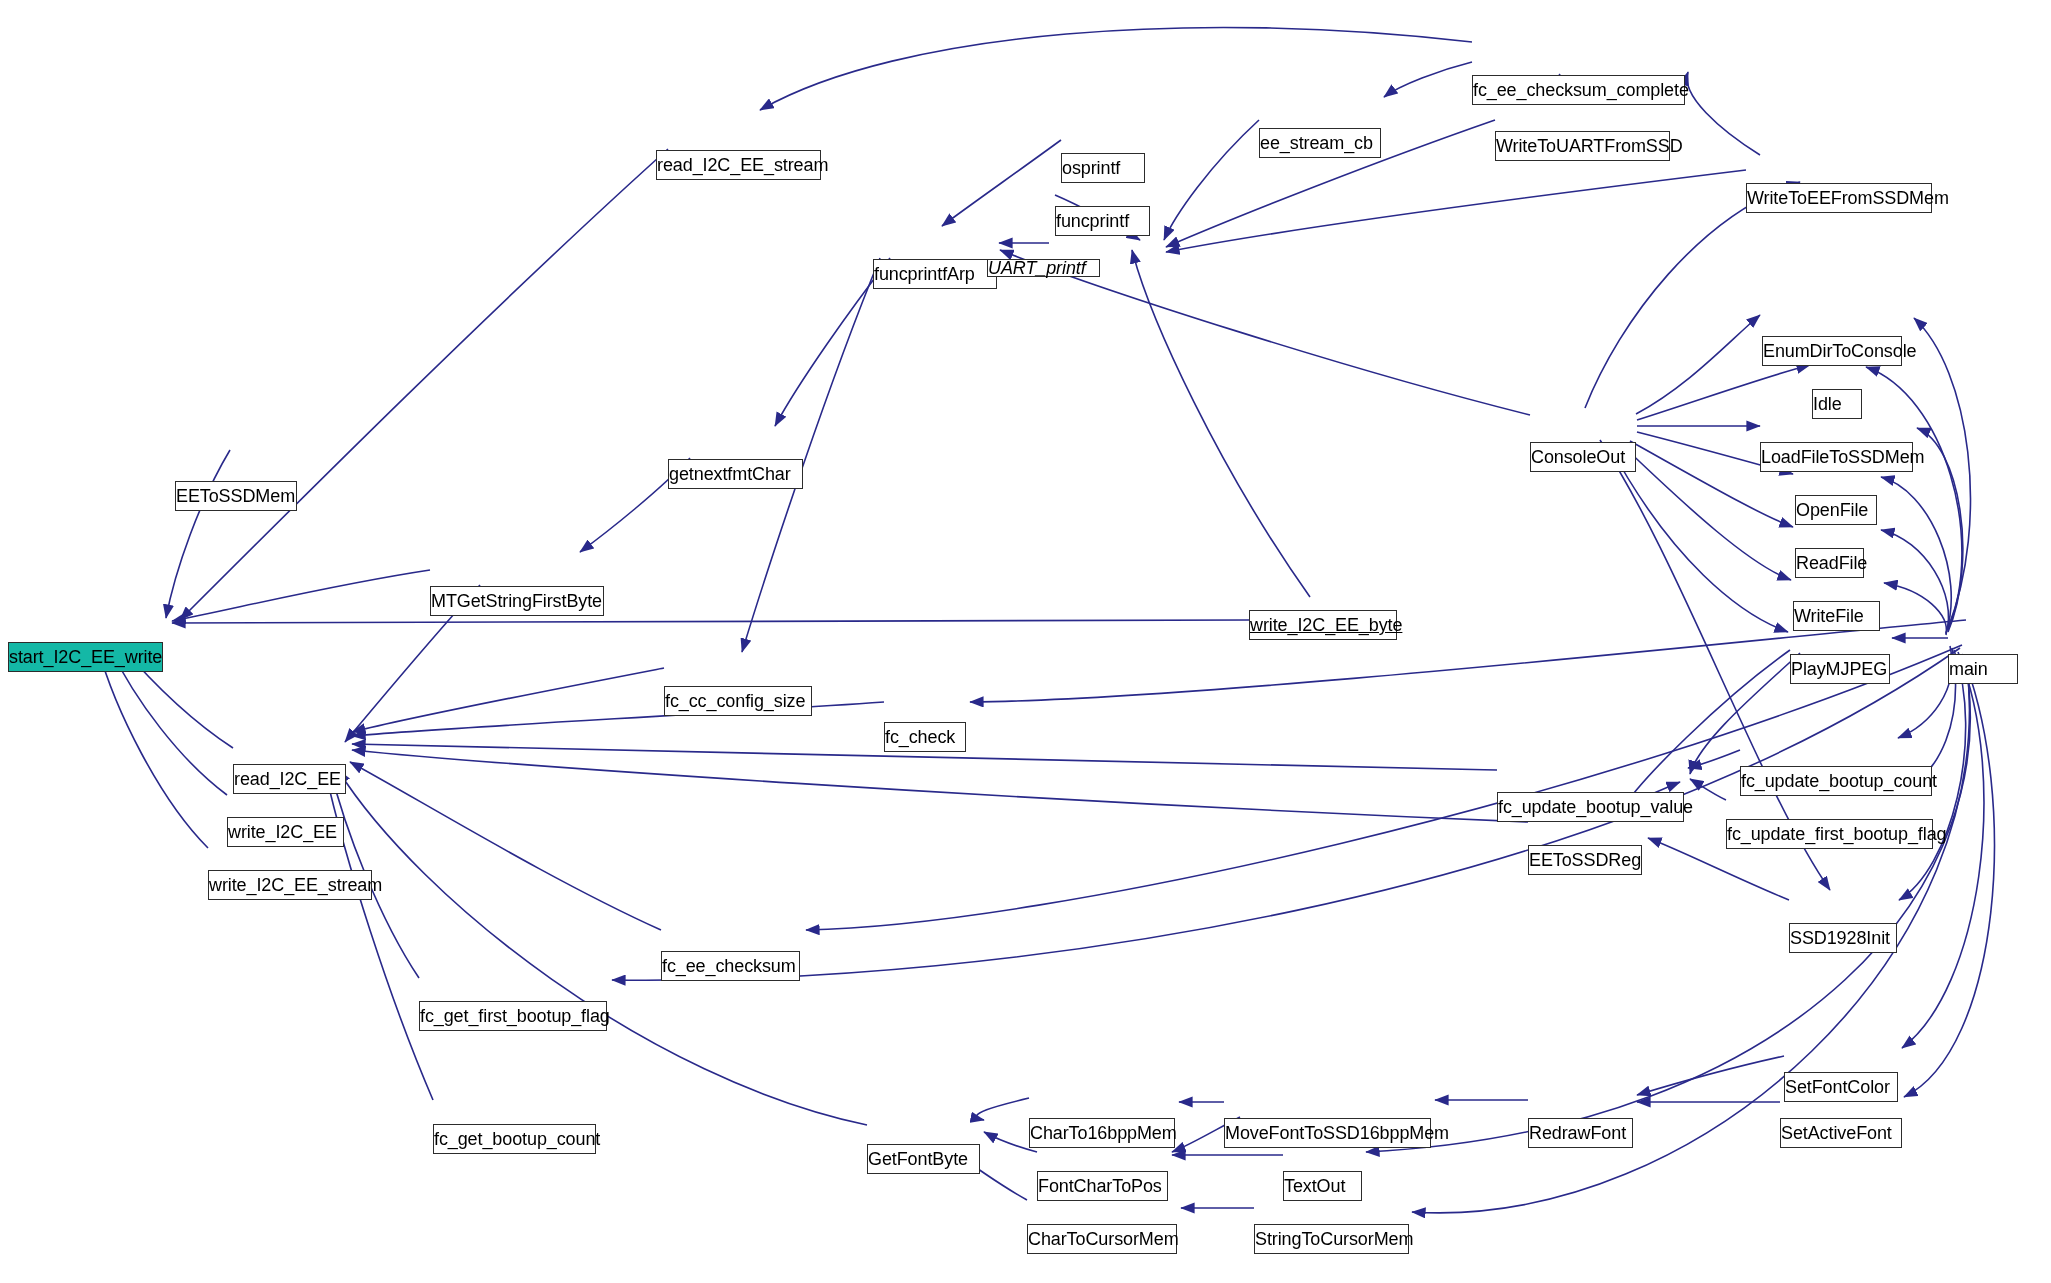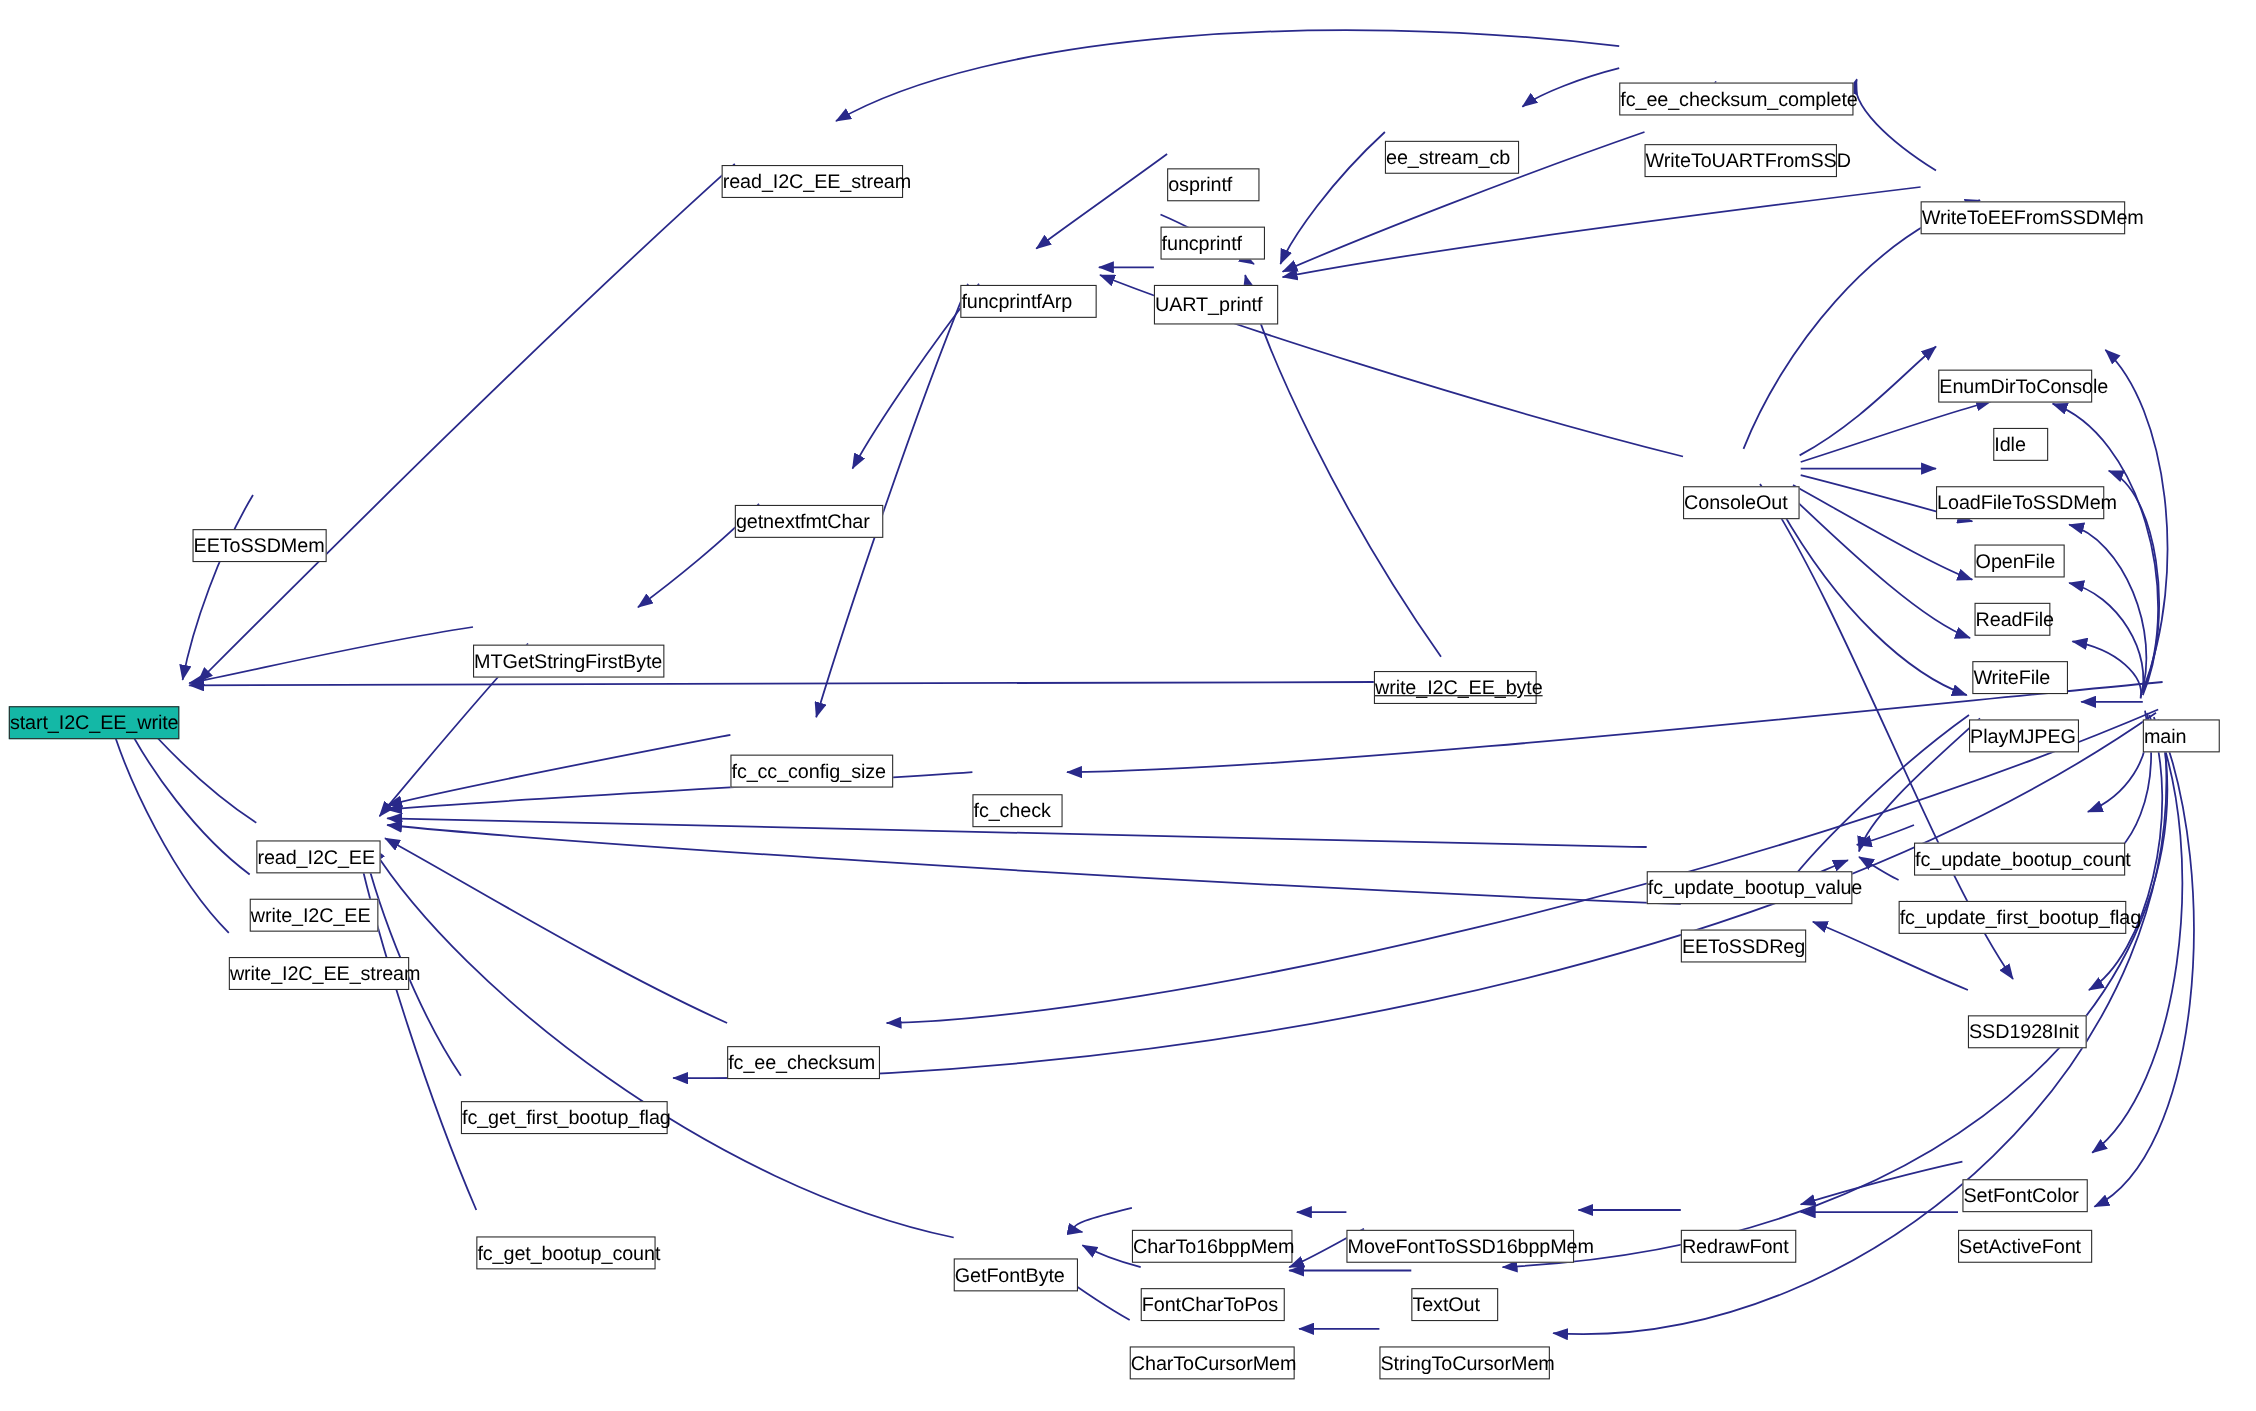--- a/index.html
+++ b/index.html
@@ -173,21 +173,21 @@
       </div>
       <div class="node" style="left: 1061px; top: 122px; width: 84px; height: 30px;">
         <span class="node-label">osprintf</span>
       </div>
       <div class="node" style="left: 1055px; top: 175px; width: 95px; height: 30px;">
         <span class="node-label">funcprintf</span>
       </div>
       <div class="node" style="left: 873px; top: 228px; width: 124px; height: 30px;">
         <span class="node-label">funcprintfArp</span>
       </div>
-      <div class="node" style="left: 1049px; top: 228px; width: 113px; height: 36px;">
+      <div class="node" style="left: 987px; top: 228px; width: 113px; height: 18px; font-style: italic;">
         <span class="node-label">UART_printf</span>
       </div>
       <div class="node" style="left: 1259px; top: 97px; width: 122px; height: 30px;">
         <span class="node-label">ee_stream_cb</span>
       </div>
       <div class="node" style="left: 1495px; top: 100px; width: 175px; height: 30px;">
         <span class="node-label">WriteToUARTFromSSD</span>
       </div>
       <div class="node" style="left: 1472px; top: 44px; width: 213px; height: 30px;">
         <span class="node-label">fc_ee_checksum_complete</span>

